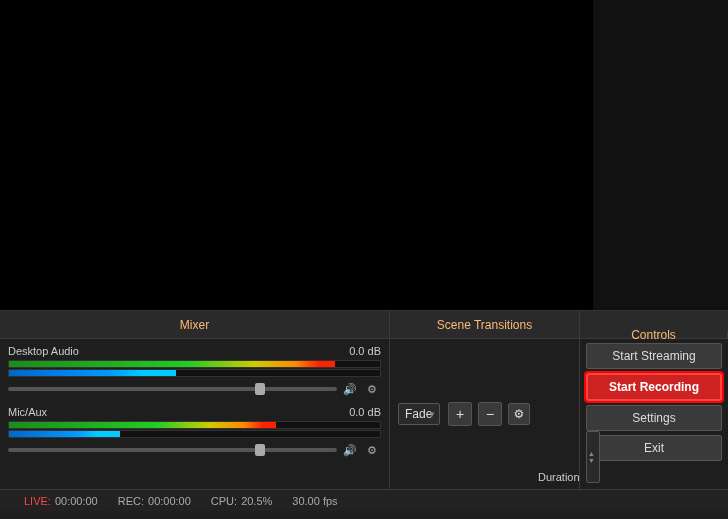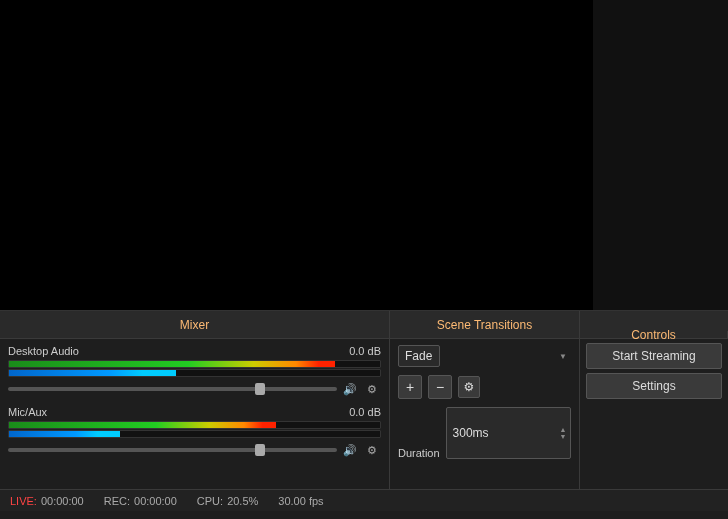--- a/index.html
+++ b/index.html
@@ -147,21 +147,21 @@
       height: 100%;
       background: linear-gradient(to right, #0066cc 0%, #0099ff 60%, #00ccff 80%);
     }
 
     
     .transitions-panel {
       width: 190px;
       border-right: 1px solid #3a3a3a;
       padding: 6px 8px;
       display: flex;
-      flex-direction: column;
+      flex-direction: row;
       gap: 8px;
     }
     .transitions-select-row {
       display: flex;
       align-items: center;
     }
     .fade-select {
       flex: 1;
       background: #2a2a2a;
       border: 1px solid #555;
@@ -283,21 +283,21 @@
       outline: 2px solid #ff0000;
     }
 
     
     .status-bar {
       display: flex;
       align-items: center;
       height: 22px;
       background: #222;
       border-top: 1px solid #3a3a3a;
-      padding: 0 10px;
+      padding: 0 24px;
       gap: 20px;
       font-size: 11px;
       color: #aaa;
     }
     .status-item {
       display: flex;
       align-items: center;
       gap: 4px;
     }
     .status-live {
@@ -396,21 +396,23 @@
           <div class="duration-spinner">
             <span class="spinner-arrow">▲</span>
             <span class="spinner-arrow">▼</span>
           </div>
         </div>
       </div>
     </div>
 
     <div class="controls-panel">
       <button class="ctrl-btn">Start Streaming</button>
+      <button class="ctrl-btn start-recording">Start Recording</button>
       <button class="ctrl-btn">Settings</button>
+      <button class="ctrl-btn">Exit</button>
     </div>
 
   </div>
 
   <div class="status-bar">
     <div class="status-item">
       <span class="status-live">LIVE:</span>
       <span>00:00:00</span>
     </div>
     <div class="status-item">

